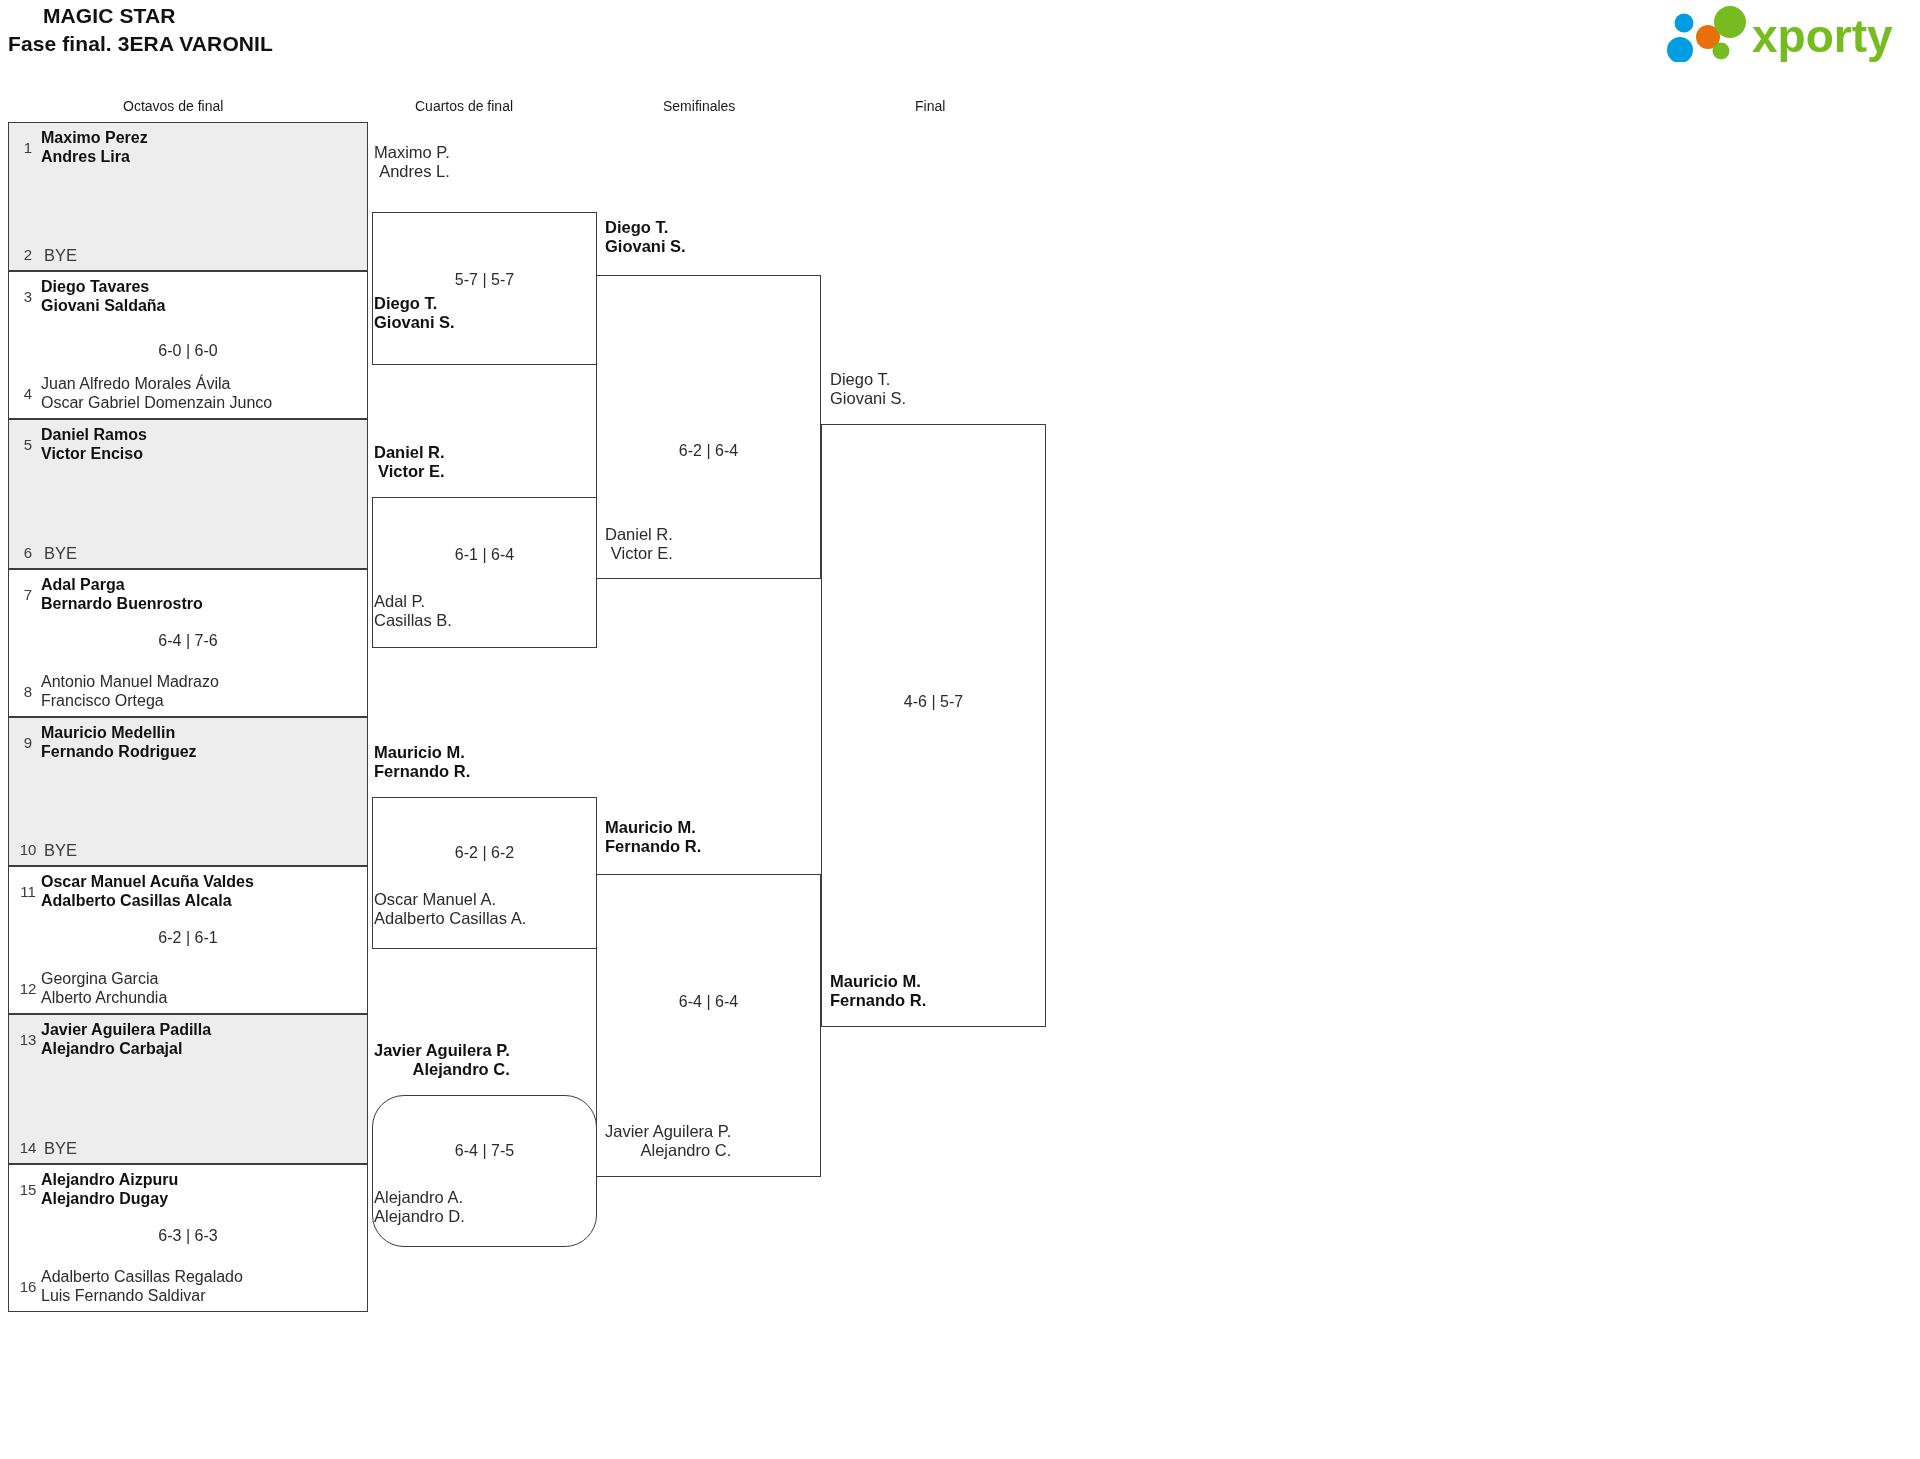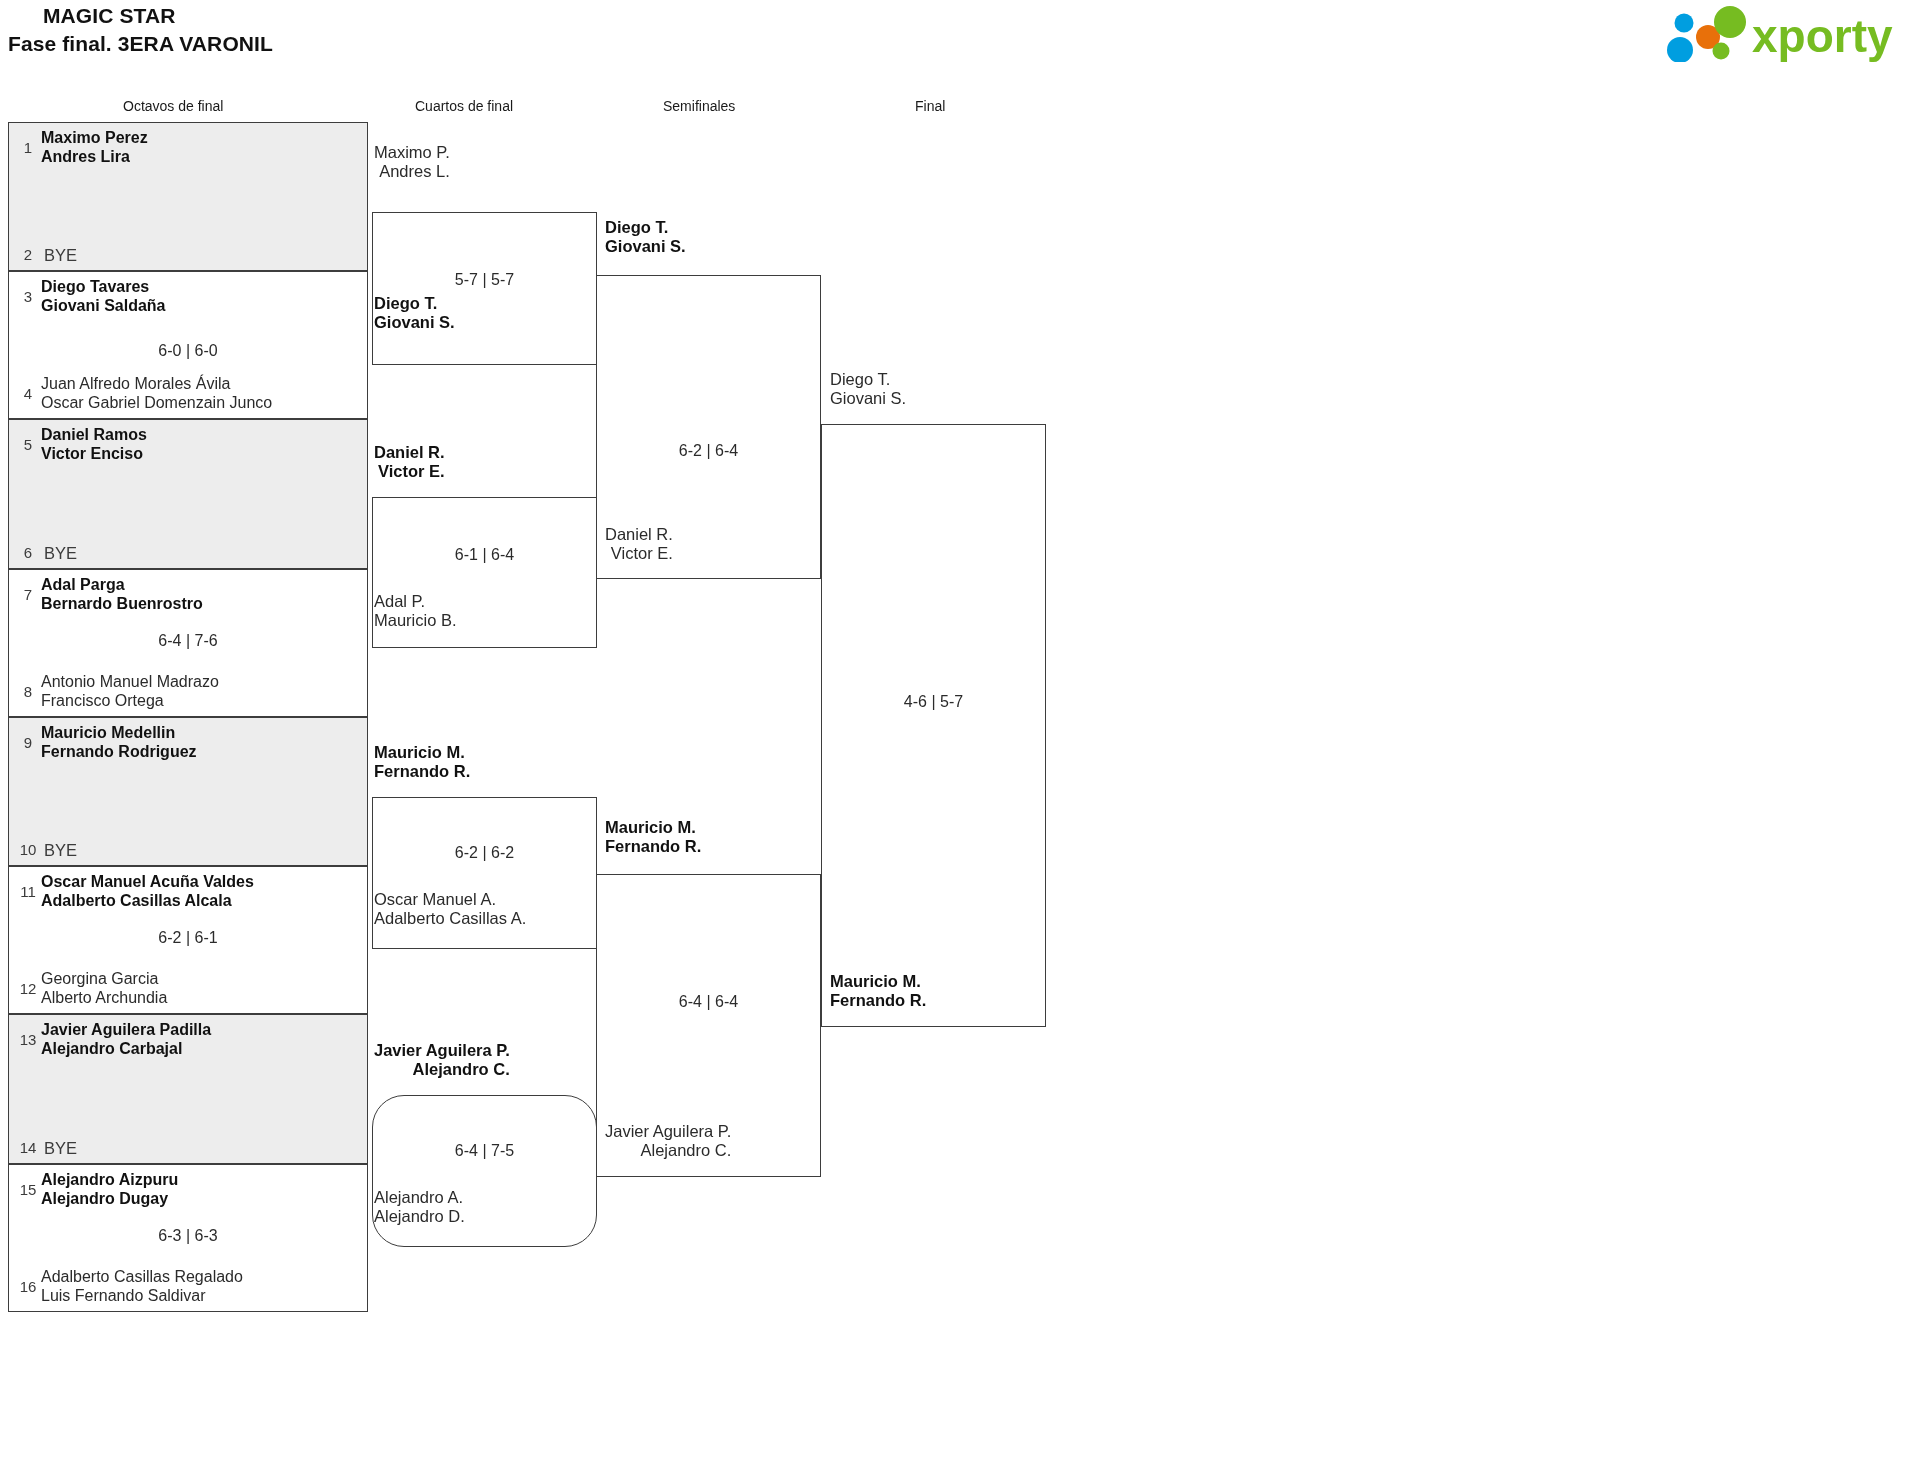--- a/index.html
+++ b/index.html
@@ -289,21 +289,21 @@
   <span>Diego T.</span><span class="l2">Giovani S.</span>
 </div>
 
 <div class="entrant winner" style="left:374px; top:443px;">
   <span>Daniel R.</span><span class="l2">Victor E.</span>
 </div>
 <div class="bracket-box" style="left:372px; top:497px; width:225px; height:151px;">
   <div class="bx-score" style="top:48px;">6-1 | 6-4</div>
 </div>
 <div class="entrant" style="left:374px; top:592px;">
-  <span>Adal P.</span><span class="l2">Mauricio B.</span>
+  <span>Adal P.</span><span class="l2">Casillas B.</span>
 </div>
 
 <div class="entrant winner" style="left:374px; top:743px;">
   <span>Mauricio M.</span><span class="l2">Fernando R.</span>
 </div>
 <div class="bracket-box" style="left:372px; top:797px; width:225px; height:152px;">
   <div class="bx-score" style="top:46px;">6-2 | 6-2</div>
 </div>
 <div class="entrant" style="left:374px; top:890px;">
   <span>Oscar Manuel A.</span><span class="l2">Adalberto Casillas A.</span>

